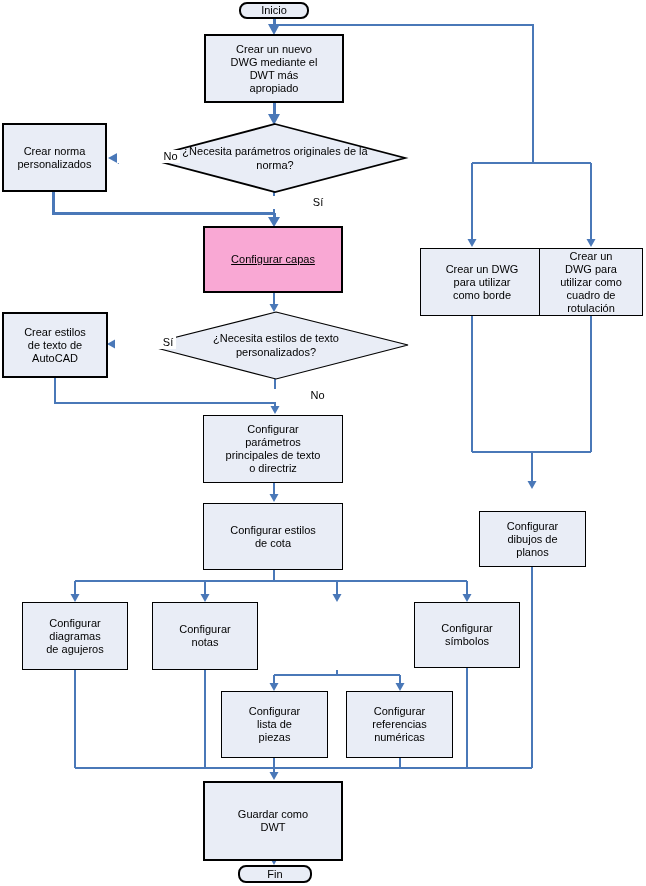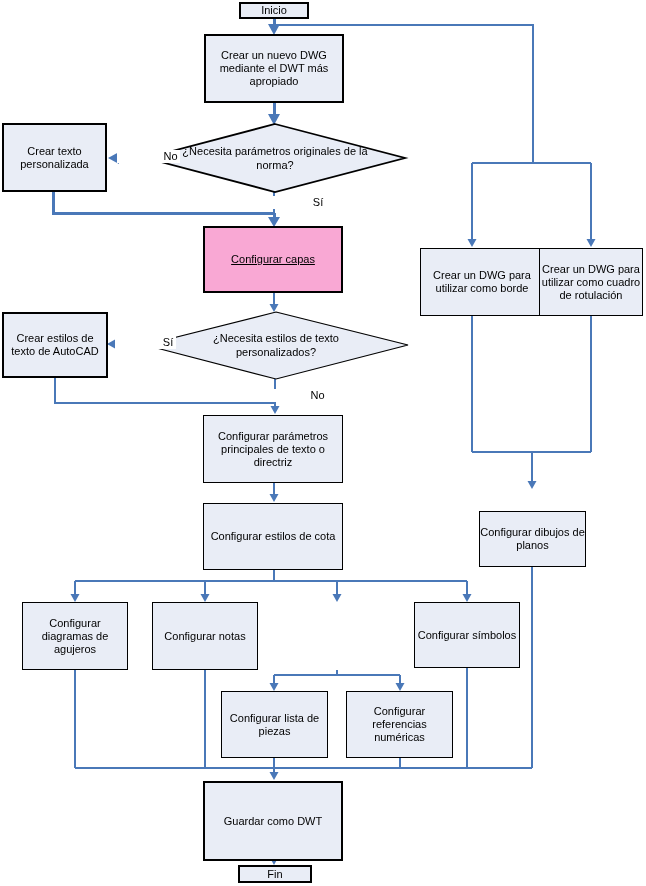--- a/index.html
+++ b/index.html
@@ -16,25 +16,25 @@
     position:absolute;
     box-sizing:border-box;
     display:flex;
     align-items:center;
     justify-content:center;
     text-align:center;
     background:#e9edf6;
     border:1px solid #000;
     font-size:11px;
     line-height:13px;
-    padding:2px 0;
+    padding:2px 20px;
   }
   .b2{border-width:2px;}
   .yellow{background:#f9a8d4;text-decoration:underline;}
-  .pill{border-radius:0;border-width:2px;padding:0;}
+  .pill{border-radius:8px;border-width:2px;padding:0;}
   .dtext{
     position:absolute;
     display:flex;
     align-items:center;
     justify-content:center;
     text-align:center;
     font-size:11px;
     line-height:14px;
     background:transparent;
   }
@@ -123,21 +123,21 @@
     </g>
 
     <polygon points="275,124 405,158 275,192 146,158" fill="#e9edf6" stroke="#000000" stroke-width="1.8"></polygon>
     <polygon points="276,312 408,345 276,379 145,345" fill="#e9edf6" stroke="#000000" stroke-width="1.2"></polygon>
   </svg>
 
   <div class="node pill" style="left:239px;top:2px;width:70px;height:17px">Inicio</div>
   <div class="node pill" style="left:238px;top:865px;width:74px;height:18px">Fin</div>
 
   <div class="node b2" style="left:204px;top:34px;width:140px;height:69px">Crear un nuevo DWG mediante el DWT más apropiado</div>
-  <div class="node b2" style="left:2px;top:123px;width:105px;height:69px">Crear texto personalizada</div>
+  <div class="node b2" style="left:2px;top:123px;width:105px;height:69px">Crear norma personalizados</div>
   <div class="node b2 yellow" style="left:203px;top:226px;width:140px;height:67px">Configurar capas</div>
   <div class="node b2" style="left:2px;top:312px;width:106px;height:66px">Crear estilos de texto de AutoCAD</div>
   <div class="node" style="left:203px;top:503px;width:140px;height:67px">Configurar estilos de cota</div>
   <div class="node" style="left:203px;top:415px;width:140px;height:68px">Configurar parámetros principales de texto o directriz</div>
 
   <div class="node" style="left:22px;top:602px;width:106px;height:68px">Configurar diagramas de agujeros</div>
   <div class="node" style="left:152px;top:602px;width:106px;height:68px">Configurar notas</div>
   <div class="node" style="left:414px;top:602px;width:106px;height:66px">Configurar símbolos</div>
 
   <div class="node" style="left:221px;top:691px;width:107px;height:67px">Configurar lista de piezas</div>

